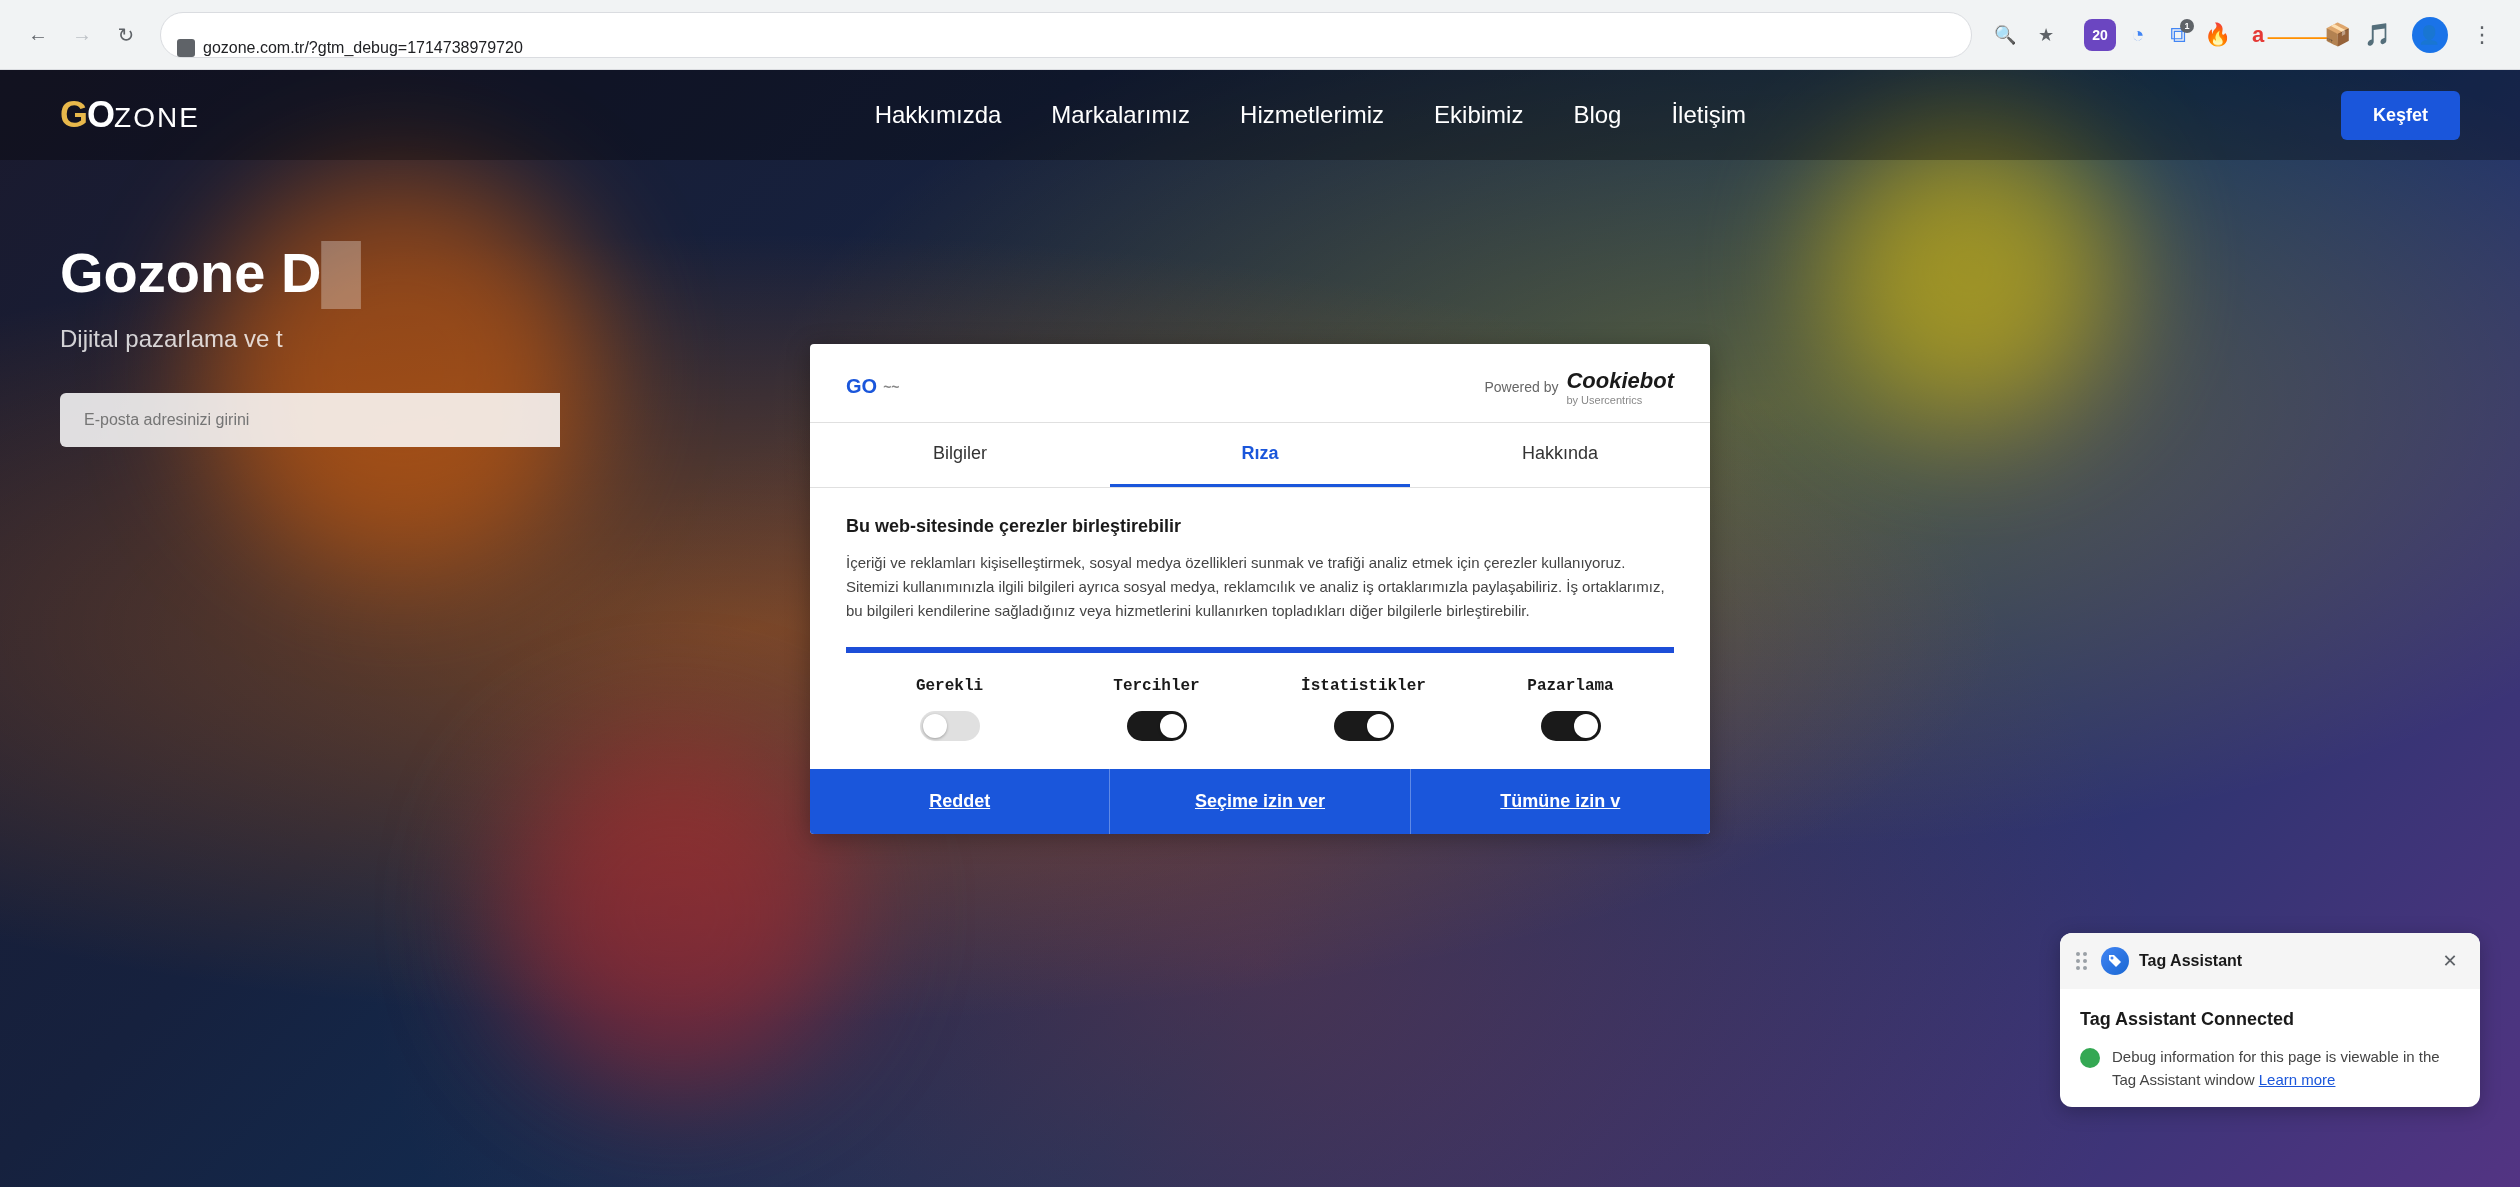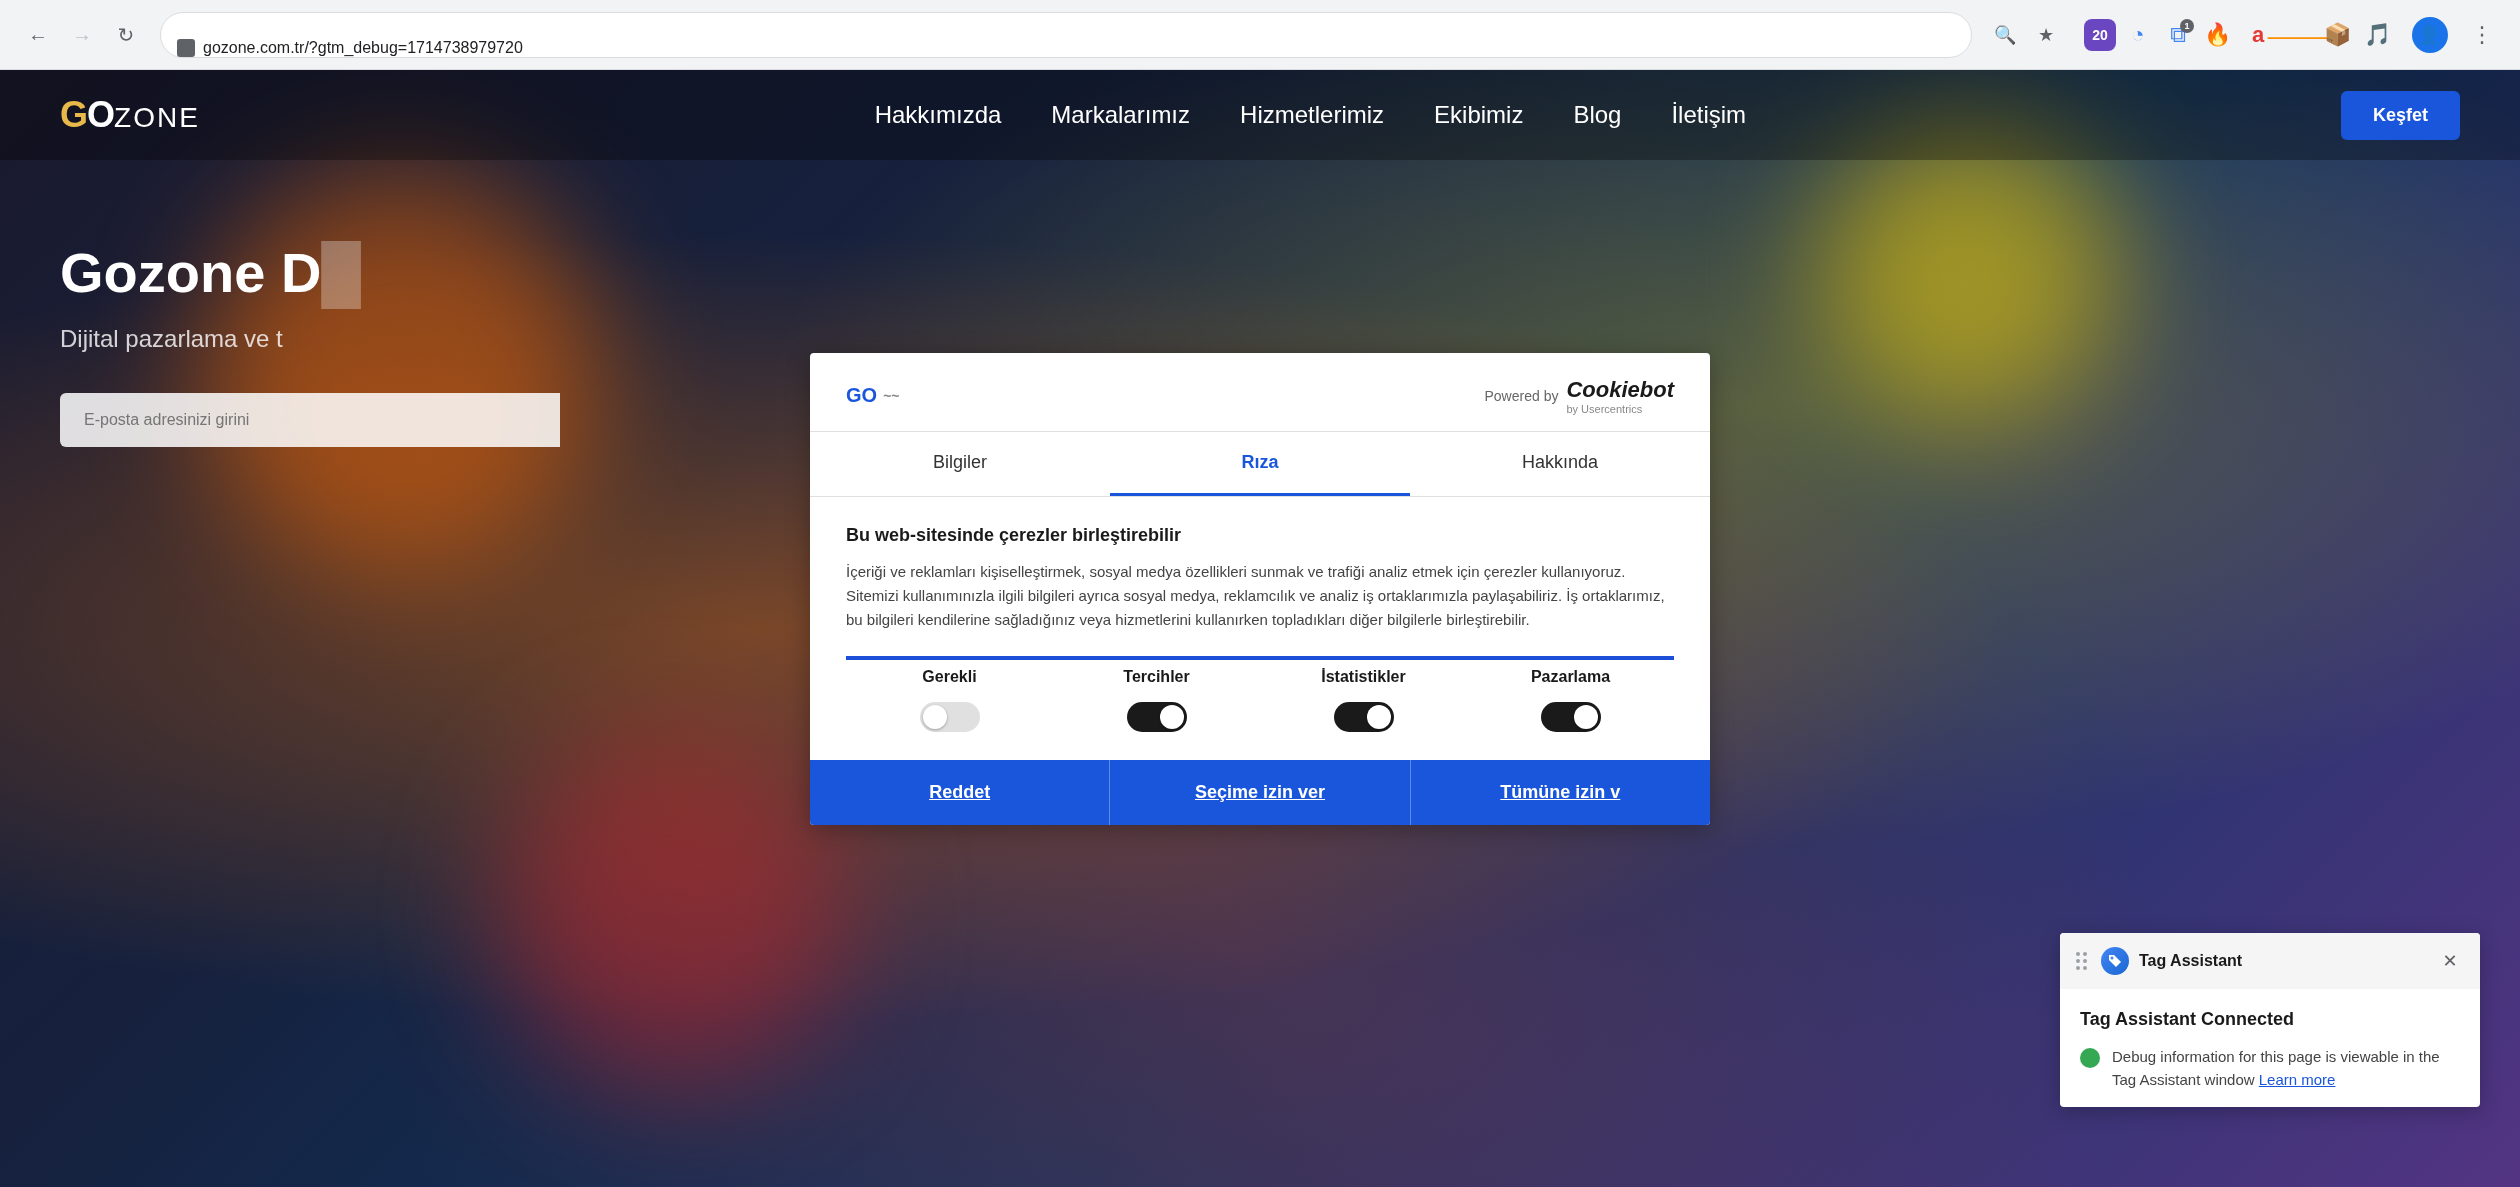--- a/index.html
+++ b/index.html
@@ -256,22 +256,23 @@
       font-size: 15px;
       color: #444;
       line-height: 1.6;
       margin-bottom: 24px;
     }
 
     
     .toggles-row {
       display: flex;
       gap: 0;
-      border-top: 4px solid #1d4ed8;
-      padding-top: 8px;
+      border-top: 6px solid #1d4ed8;
+      padding-top: 24px;
+      font-family: Liberation Mono, monospace;
     }
     .toggle-item {
       flex: 1;
       text-align: center;
       display: flex;
       flex-direction: column;
       align-items: center;
       gap: 16px;
     }
     .toggle-label {
@@ -327,21 +328,21 @@
     .btn-secim { background: #1a56db; color: white; border-left: 1px solid rgba(255,255,255,0.3); border-right: 1px solid rgba(255,255,255,0.3); }
     .btn-tumune { background: #1a56db; color: white; }
 
     
     .tag-assistant-popup {
       position: absolute;
       bottom: 80px;
       right: 40px;
       width: 420px;
       background: white;
-      border-radius: 4px;
+      border-radius: 12px;
       box-shadow: 0 4px 20px rgba(0,0,0,0.25);
       z-index: 200;
       overflow: hidden;
     }
     .tag-assistant-header {
       display: flex;
       align-items: center;
       padding: 14px 16px;
       background: #f5f5f5;
       gap: 10px;

